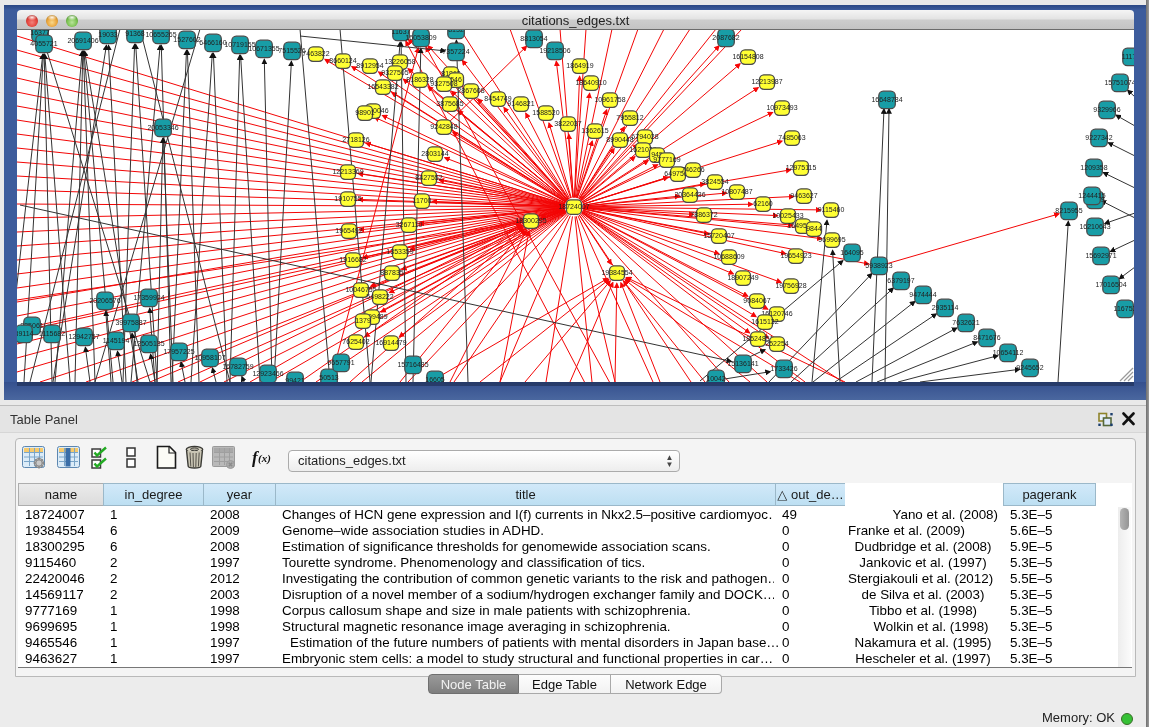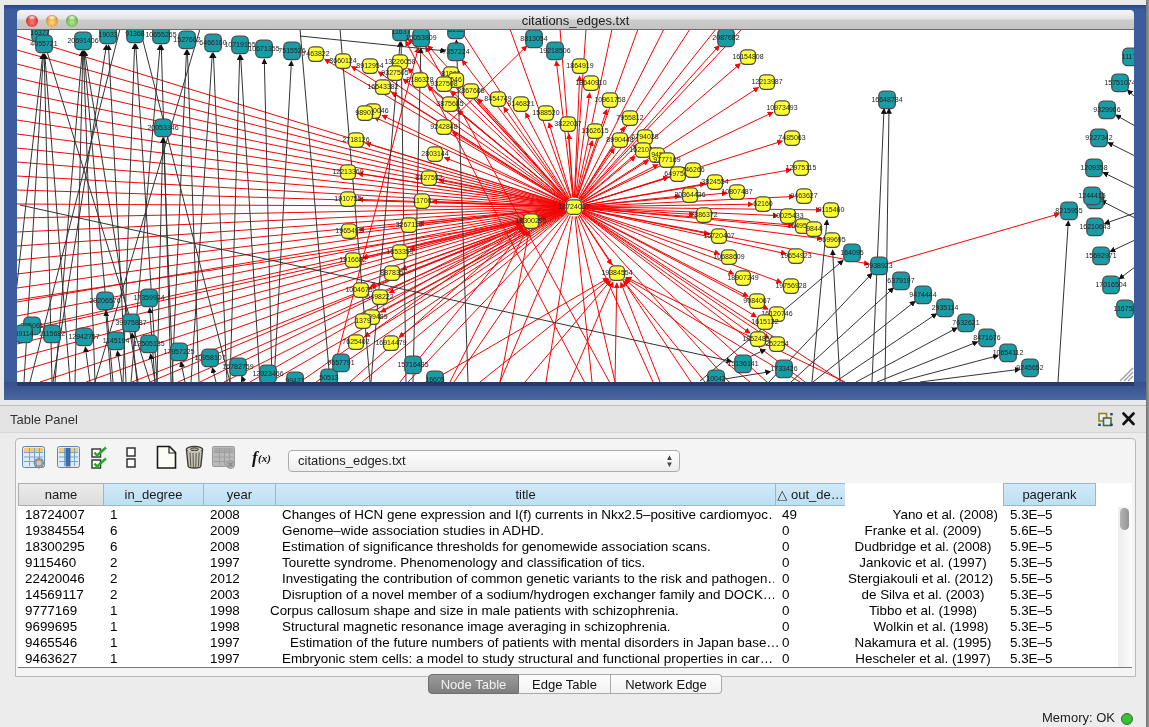--- a/index.html
+++ b/index.html
@@ -706,21 +706,21 @@
             <div class="c" style="left:764px;width:62px">49</div>
             <div class="c" style="left:830px;width:150px;text-align:right">Yano et al. (2008)</div>
             <div class="c" style="left:992px;width:85px">5.3E–5</div>
           </div>
           <div class="row" style="left:0;top:40px;width:1096px">
             <div class="c" style="left:7px;width:77px">19384554</div>
             <div class="c" style="left:92px;width:92px">6</div>
             <div class="c" style="left:192px;width:64px">2009</div>
             <div class="c" style="left:264px;width:492px">Genome–wide association studies in ADHD.</div>
             <div class="c" style="left:764px;width:62px">0</div>
-            <div class="c" style="left:830px;width:150px;text-align:center">Franke et al. (2009)</div>
+            <div class="c" style="left:830px;width:150px;">Franke et al. (2009)</div>
             <div class="c" style="left:992px;width:85px">5.6E–5</div>
           </div>
           <div class="row" style="left:0;top:56px;width:1096px">
             <div class="c" style="left:7px;width:77px">18300295</div>
             <div class="c" style="left:92px;width:92px">6</div>
             <div class="c" style="left:192px;width:64px">2008</div>
             <div class="c" style="left:264px;width:492px">Estimation of significance thresholds for genomewide association scans.</div>
             <div class="c" style="left:764px;width:62px">0</div>
             <div class="c" style="left:830px;width:150px;text-align:center">Dudbridge et al. (2008)</div>
             <div class="c" style="left:992px;width:85px">5.9E–5</div>
@@ -749,21 +749,21 @@
             <div class="c" style="left:192px;width:64px">2003</div>
             <div class="c" style="left:264px;width:492px">Disruption of a novel member of a sodium/hydrogen exchanger family and DOCK…</div>
             <div class="c" style="left:764px;width:62px">0</div>
             <div class="c" style="left:830px;width:150px;text-align:center">de Silva et al. (2003)</div>
             <div class="c" style="left:992px;width:85px">5.3E–5</div>
           </div>
           <div class="row" style="left:0;top:120px;width:1096px">
             <div class="c" style="left:7px;width:77px">9777169</div>
             <div class="c" style="left:92px;width:92px">1</div>
             <div class="c" style="left:192px;width:64px">1998</div>
-            <div class="c" style="left:252px;width:492px">Corpus callosum shape and size in male patients with schizophrenia.</div>
+            <div class="c" style="left:264px;width:492px">Corpus callosum shape and size in male patients with schizophrenia.</div>
             <div class="c" style="left:764px;width:62px">0</div>
             <div class="c" style="left:830px;width:150px;text-align:center">Tibbo et al. (1998)</div>
             <div class="c" style="left:992px;width:85px">5.3E–5</div>
           </div>
           <div class="row" style="left:0;top:136px;width:1096px">
             <div class="c" style="left:7px;width:77px">9699695</div>
             <div class="c" style="left:92px;width:92px">1</div>
             <div class="c" style="left:192px;width:64px">1998</div>
             <div class="c" style="left:264px;width:492px">Structural magnetic resonance image averaging in schizophrenia.</div>
             <div class="c" style="left:764px;width:62px">0</div>

